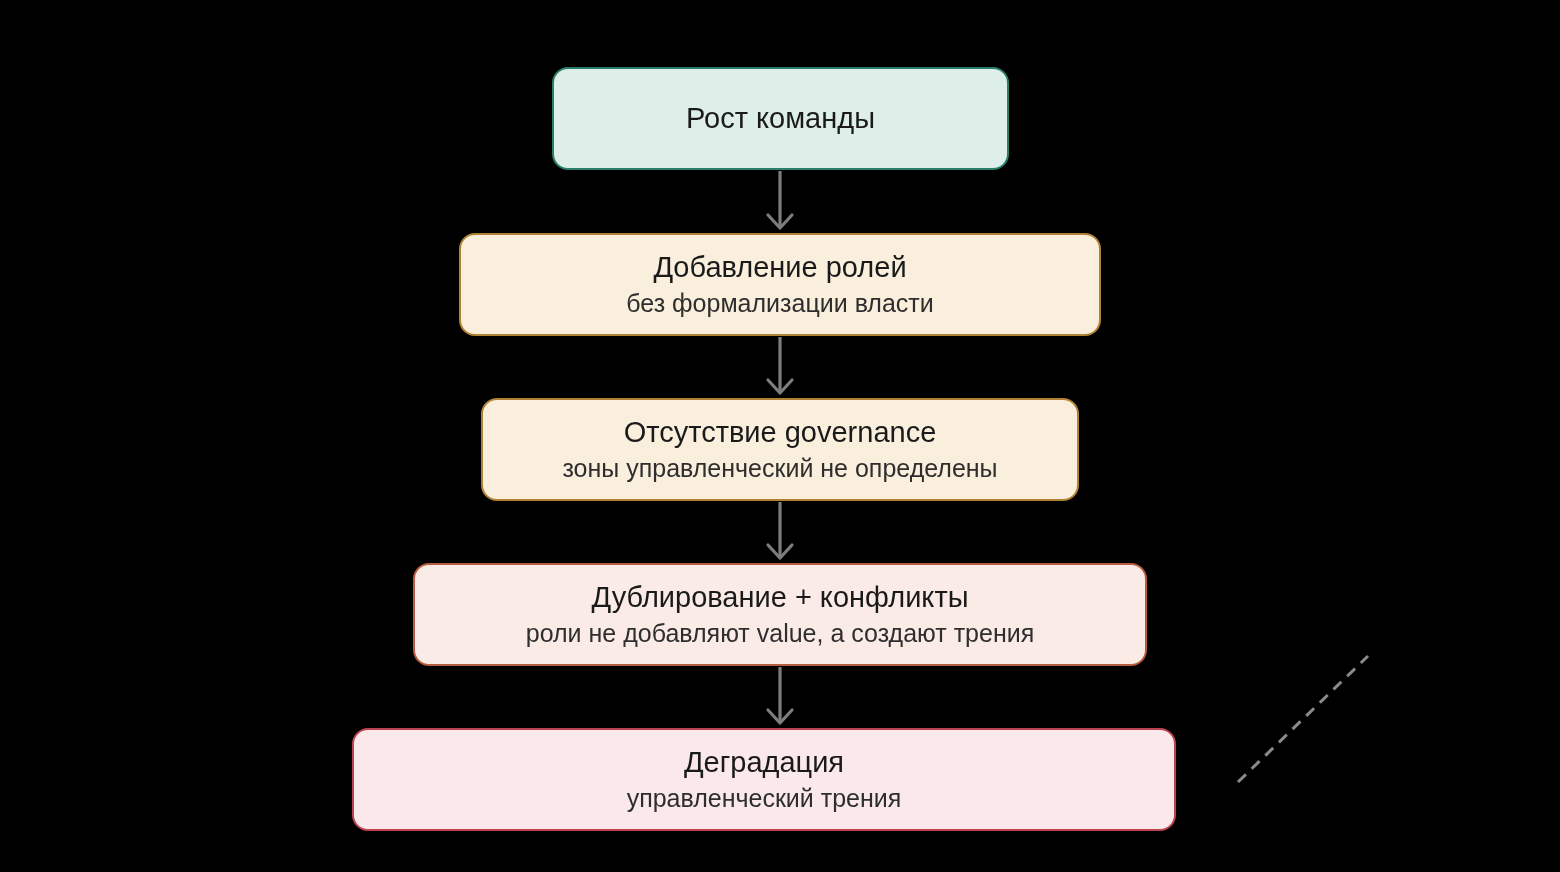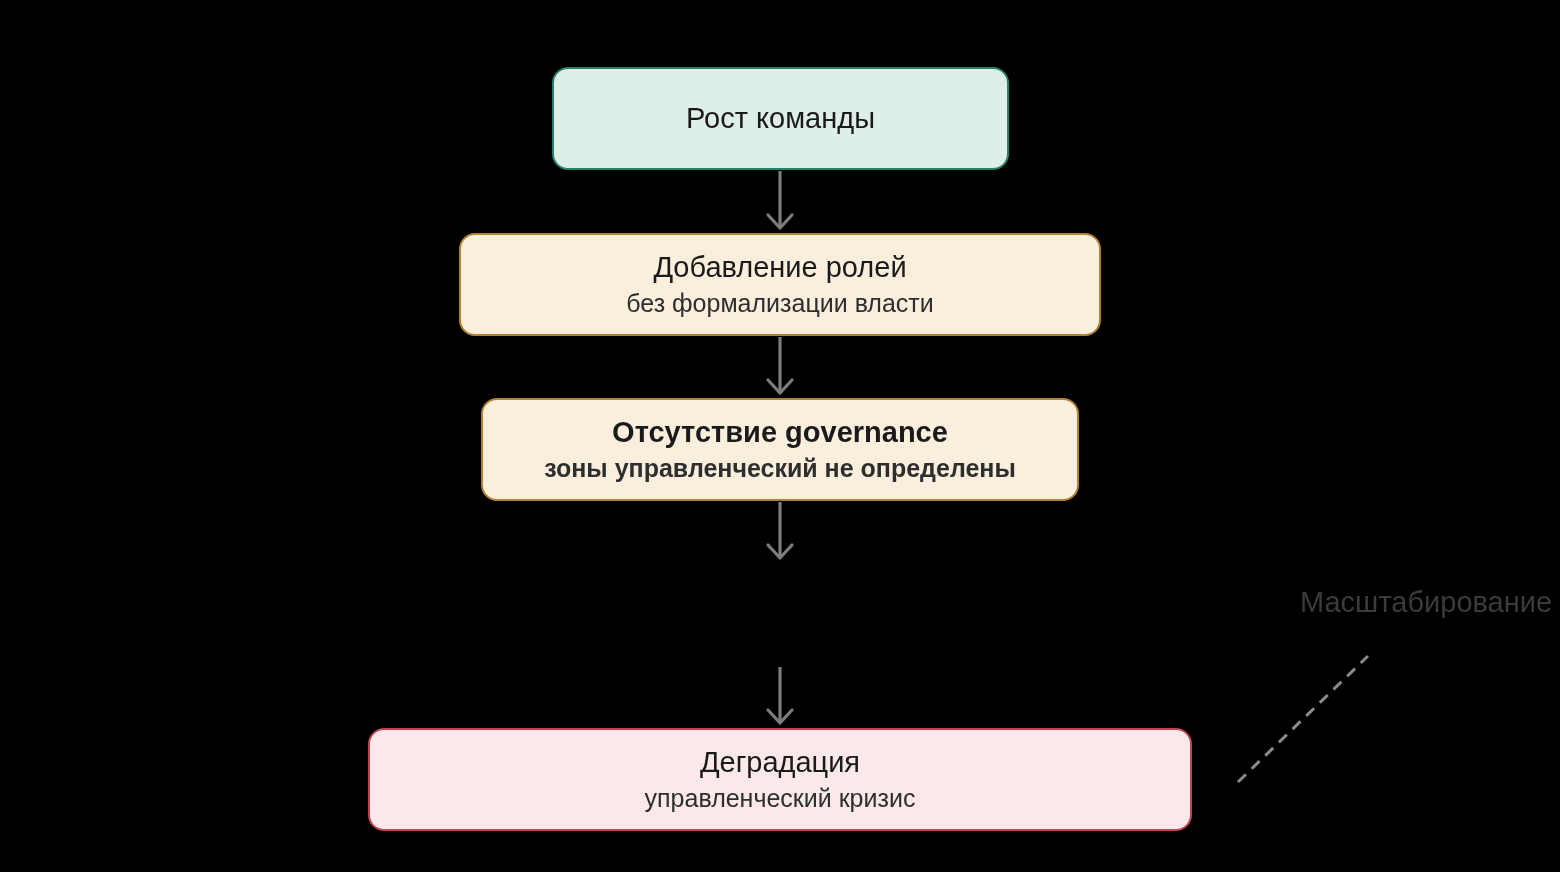--- a/index.html
+++ b/index.html
@@ -61,23 +61,23 @@
     white-space: nowrap;
   }
   .node-subtitle {
     font-size: 25px;
     line-height: 1.15;
     color: var(--subtitle-text, #2e2e2e);
     white-space: nowrap;
   }
   #node-0 { left: 552px; top: 67px;  width: 457px; height: 103px; }
   #node-1 { left: 459px; top: 233px; width: 642px; height: 103px; }
-  #node-2 { left: 481px; top: 398px; width: 598px; height: 103px; font-weight: bold; }
+  #node-2 { left: 481px; top: 398px; width: 598px; height: 103px; }
   #node-3 { left: 413px; top: 563px; width: 734px; height: 103px; }
-  #node-4 { left: 368px; top: 728px; width: 824px; height: 103px; }
+  #node-4 { left: 352px; top: 728px; width: 824px; height: 103px; }
   .annotation {
     position: absolute;
     left: 1300px;
     top: 585px;
     font-size: 29px;
     line-height: 34px;
     color: var(--annotation-text, #3b3b39);
     white-space: nowrap;
   }
 </style>
@@ -113,23 +113,26 @@
   <div class="node" id="node-1" style="background: rgb(250, 238, 221); border-color: rgb(176, 130, 52);">
     <div class="node-title">Добавление ролей</div>
     <div class="node-subtitle">без формализации власти</div>
   </div>
 
   <div class="node" id="node-2" style="background: rgb(250, 238, 221); border-color: rgb(176, 130, 52);">
     <div class="node-title">Отсутствие governance</div>
     <div class="node-subtitle">зоны управленческий не определены</div>
   </div>
 
+  <div class="node" id="node-3" style="background: rgb(251, 235, 230); border-color: rgb(182, 92, 60);">
+    <div class="node-title">Дублирование + конфликты</div>
+    <div class="node-subtitle">роли не добавляют value, а создают трения</div>
+  </div>
 
   <div class="node" id="node-4" style="background: rgb(250, 232, 234); border-color: rgb(187, 68, 80);">
     <div class="node-title">Деградация</div>
-    <div class="node-subtitle">управленческий кризис</div>
+    <div class="node-subtitle">управленческий трения</div>
   </div>
 
   <div class="annotation">
-    <div>Масштабирование</div>
   </div>
 
 </div>
 
 </body></html>

